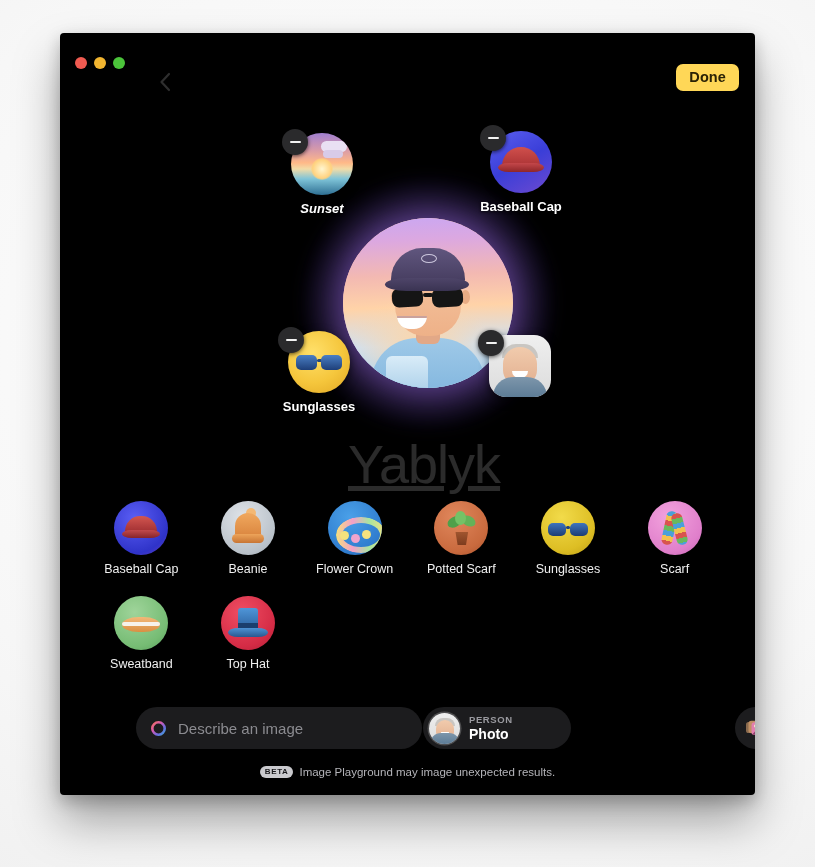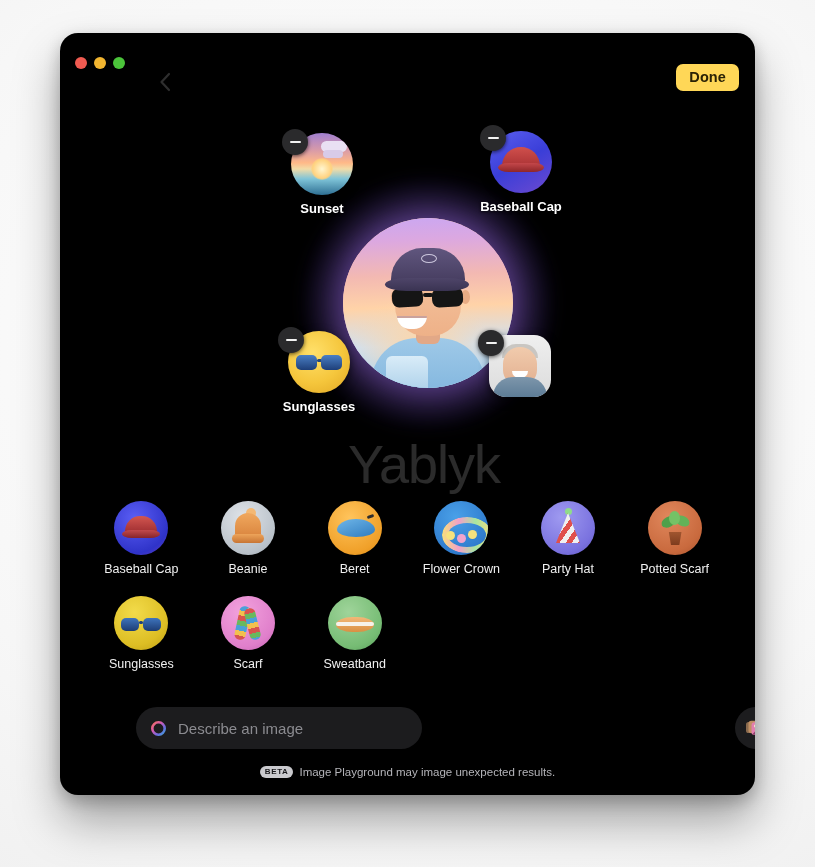--- a/index.html
+++ b/index.html
@@ -18,21 +18,21 @@
     height: 867px;
     background: radial-gradient(120% 90% at 50% 40%, #ffffff 0%, #f7f7f7 55%, #ececec 100%);
   }
 
   
   #window {
     position: absolute;
     left: 60px; top: 33px;
     width: 695px; height: 762px;
     background: #000000;
-    border-radius: 18px;
+    border-radius: 4px;
     box-shadow: 0 26px 46px rgba(0,0,0,0.34), 0 6px 16px rgba(0,0,0,0.22);
     overflow: hidden;
   }
 
   
   #titlebar {
     position: absolute; left: 0; top: 0;
     width: 695px; height: 60px;
   }
   .traffic {
@@ -74,20 +74,21 @@
     overflow: hidden;
   }
   #watermark {
     position: absolute;
     left: 288px; top: 340px;
     font-size: 54px;
     color: rgba(255,255,255,0.17);
     letter-spacing: -1px;
     font-family: "Liberation Sans", sans-serif;
     user-select: none;
+    text-decoration: underline;
   }
 
   
   #center-glow {
     position: absolute;
     left: 243px; top: 85px;
     width: 250px; height: 250px;
     border-radius: 50%;
     background: radial-gradient(circle at 50% 50%,
         rgba(160,110,230,0.55) 0%,
@@ -483,21 +484,21 @@
         <div class="av-glasses">
           <div class="av-lens l"></div>
           <div class="av-bridge"></div>
           <div class="av-lens r"></div>
         </div>
         <div class="av-cap"></div>
         <div class="av-caplogo"></div>
         <div class="av-brim"></div>
       </div>
 
-      <div class="float-item" style="left:212px; top:40px; width:100px;">
+      <div class="float-item" style="left:212px; top:40px; width:100px;font-style:italic;">
         <div class="float-thumb">
           <div class="art art-sunset">
             <div class="cloud"></div>
               <div class="cloud2"></div>
               <div class="sun"></div>
           </div>
         </div>
         <div class="minus-badge" style="left:10px; top:-4px;"></div>
         <div class="float-label">Sunset</div>
       </div>
@@ -551,47 +552,33 @@
 
       <div class="acc-cell">
         <div class="acc-icon g-beanie">
           <div class="pom"></div>
             <div class="b"></div>
             <div class="cuff"></div>
           </div>
         <div class="acc-label">Beanie</div>
       </div>
 
-      <div class="acc-cell">
-        <div class="acc-icon g-beret">
-          <div class="b"></div>
-            <div class="s"></div>
-          </div>
-        <div class="acc-label">Beret</div>
-      </div>
 
 
       <div class="acc-cell">
         <div class="acc-icon g-flower">
           <div class="ring"></div>
             <div class="f1"></div>
             <div class="f2"></div>
             <div class="f3"></div>
           </div>
         <div class="acc-label">Flower Crown</div>
       </div>
 
 
-      <div class="acc-cell">
-        <div class="acc-icon g-party">
-          <div class="tip"></div>
-            <div class="hat"></div>
-          </div>
-        <div class="acc-label">Party Hat</div>
-      </div>
 
       <div class="acc-cell">
         <div class="acc-icon g-plant">
           <div class="lf1"></div>
             <div class="lf2"></div>
             <div class="lf3"></div>
             <div class="pot"></div>
           </div>
         <div class="acc-label">Potted Scarf</div>
       </div>
@@ -614,20 +601,28 @@
       </div>
 
       <div class="acc-cell">
         <div class="acc-icon g-sweat">
           <div class="b"></div>
             <div class="stripe"></div>
           </div>
         <div class="acc-label">Sweatband</div>
       </div>
 
+      <div class="acc-cell">
+        <div class="acc-icon g-tophat">
+          <div class="b"></div>
+            <div class="band"></div>
+            <div class="r"></div>
+          </div>
+        <div class="acc-label">Top Hat</div>
+      </div>
     </div>
 
     <div id="toolbar">
 
       <div id="describe-field">
         <div id="describe-icon">
           <svg width="19" height="19" viewBox="0 0 19 19">
             <defs>
               <linearGradient id="ringgrad" x1="0" y1="0" x2="1" y2="1">
                 <stop offset="0%" stop-color="#f2705a"></stop>
@@ -635,20 +630,34 @@
                 <stop offset="70%" stop-color="#6a6ae0"></stop>
                 <stop offset="100%" stop-color="#3fa8d8"></stop>
               </linearGradient>
             </defs>
             <circle cx="9.5" cy="9.5" r="6.2" fill="none" stroke="url(#ringgrad)" stroke-width="2.6"></circle>
           </svg>
         </div>
         <input id="describe-input" type="text" placeholder="Describe an image" style="">
       </div>
 
+      <div class="pill" id="person-pill">
+        <div class="pill-thumb">
+          <div class="art art-photo">
+            <div class="p-hair" style="top:5px;margin-left:-10px;width:20px;height:8px;"></div>
+            <div class="p-head" style="top:7px;margin-left:-9px;width:18px;height:20px;"></div>
+            <div class="p-smile" style="top:19px;margin-left:-4px;width:8px;height:4px;"></div>
+            <div class="p-body" style="margin-left:-15px;width:30px;height:11px;"></div>
+          </div>
+        </div>
+        <div class="pill-text">
+          <span class="pill-kicker">PERSON</span>
+          <span class="pill-value">Photo</span>
+        </div>
+      </div>
 
 
       <div id="photo-btn">
         <svg width="22" height="19" viewBox="0 0 22 19">
           <rect x="1" y="3" width="13" height="11" rx="2.6" fill="#8a6a4e"></rect>
           <rect x="3.5" y="1.8" width="14" height="12.5" rx="2.8" fill="#c08f63"></rect>
           <rect x="6.5" y="3.2" width="14" height="12.8" rx="3" fill="#e27fb0"></rect>
           <circle cx="10.5" cy="7" r="1.5" fill="#fbe6c8"></circle>
           <path d="M7.2 15.6 L11.6 10.6 L14.6 14 L16.4 12.2 L19.8 15.9 Z" fill="#8c3f6a"></path>
         </svg>

